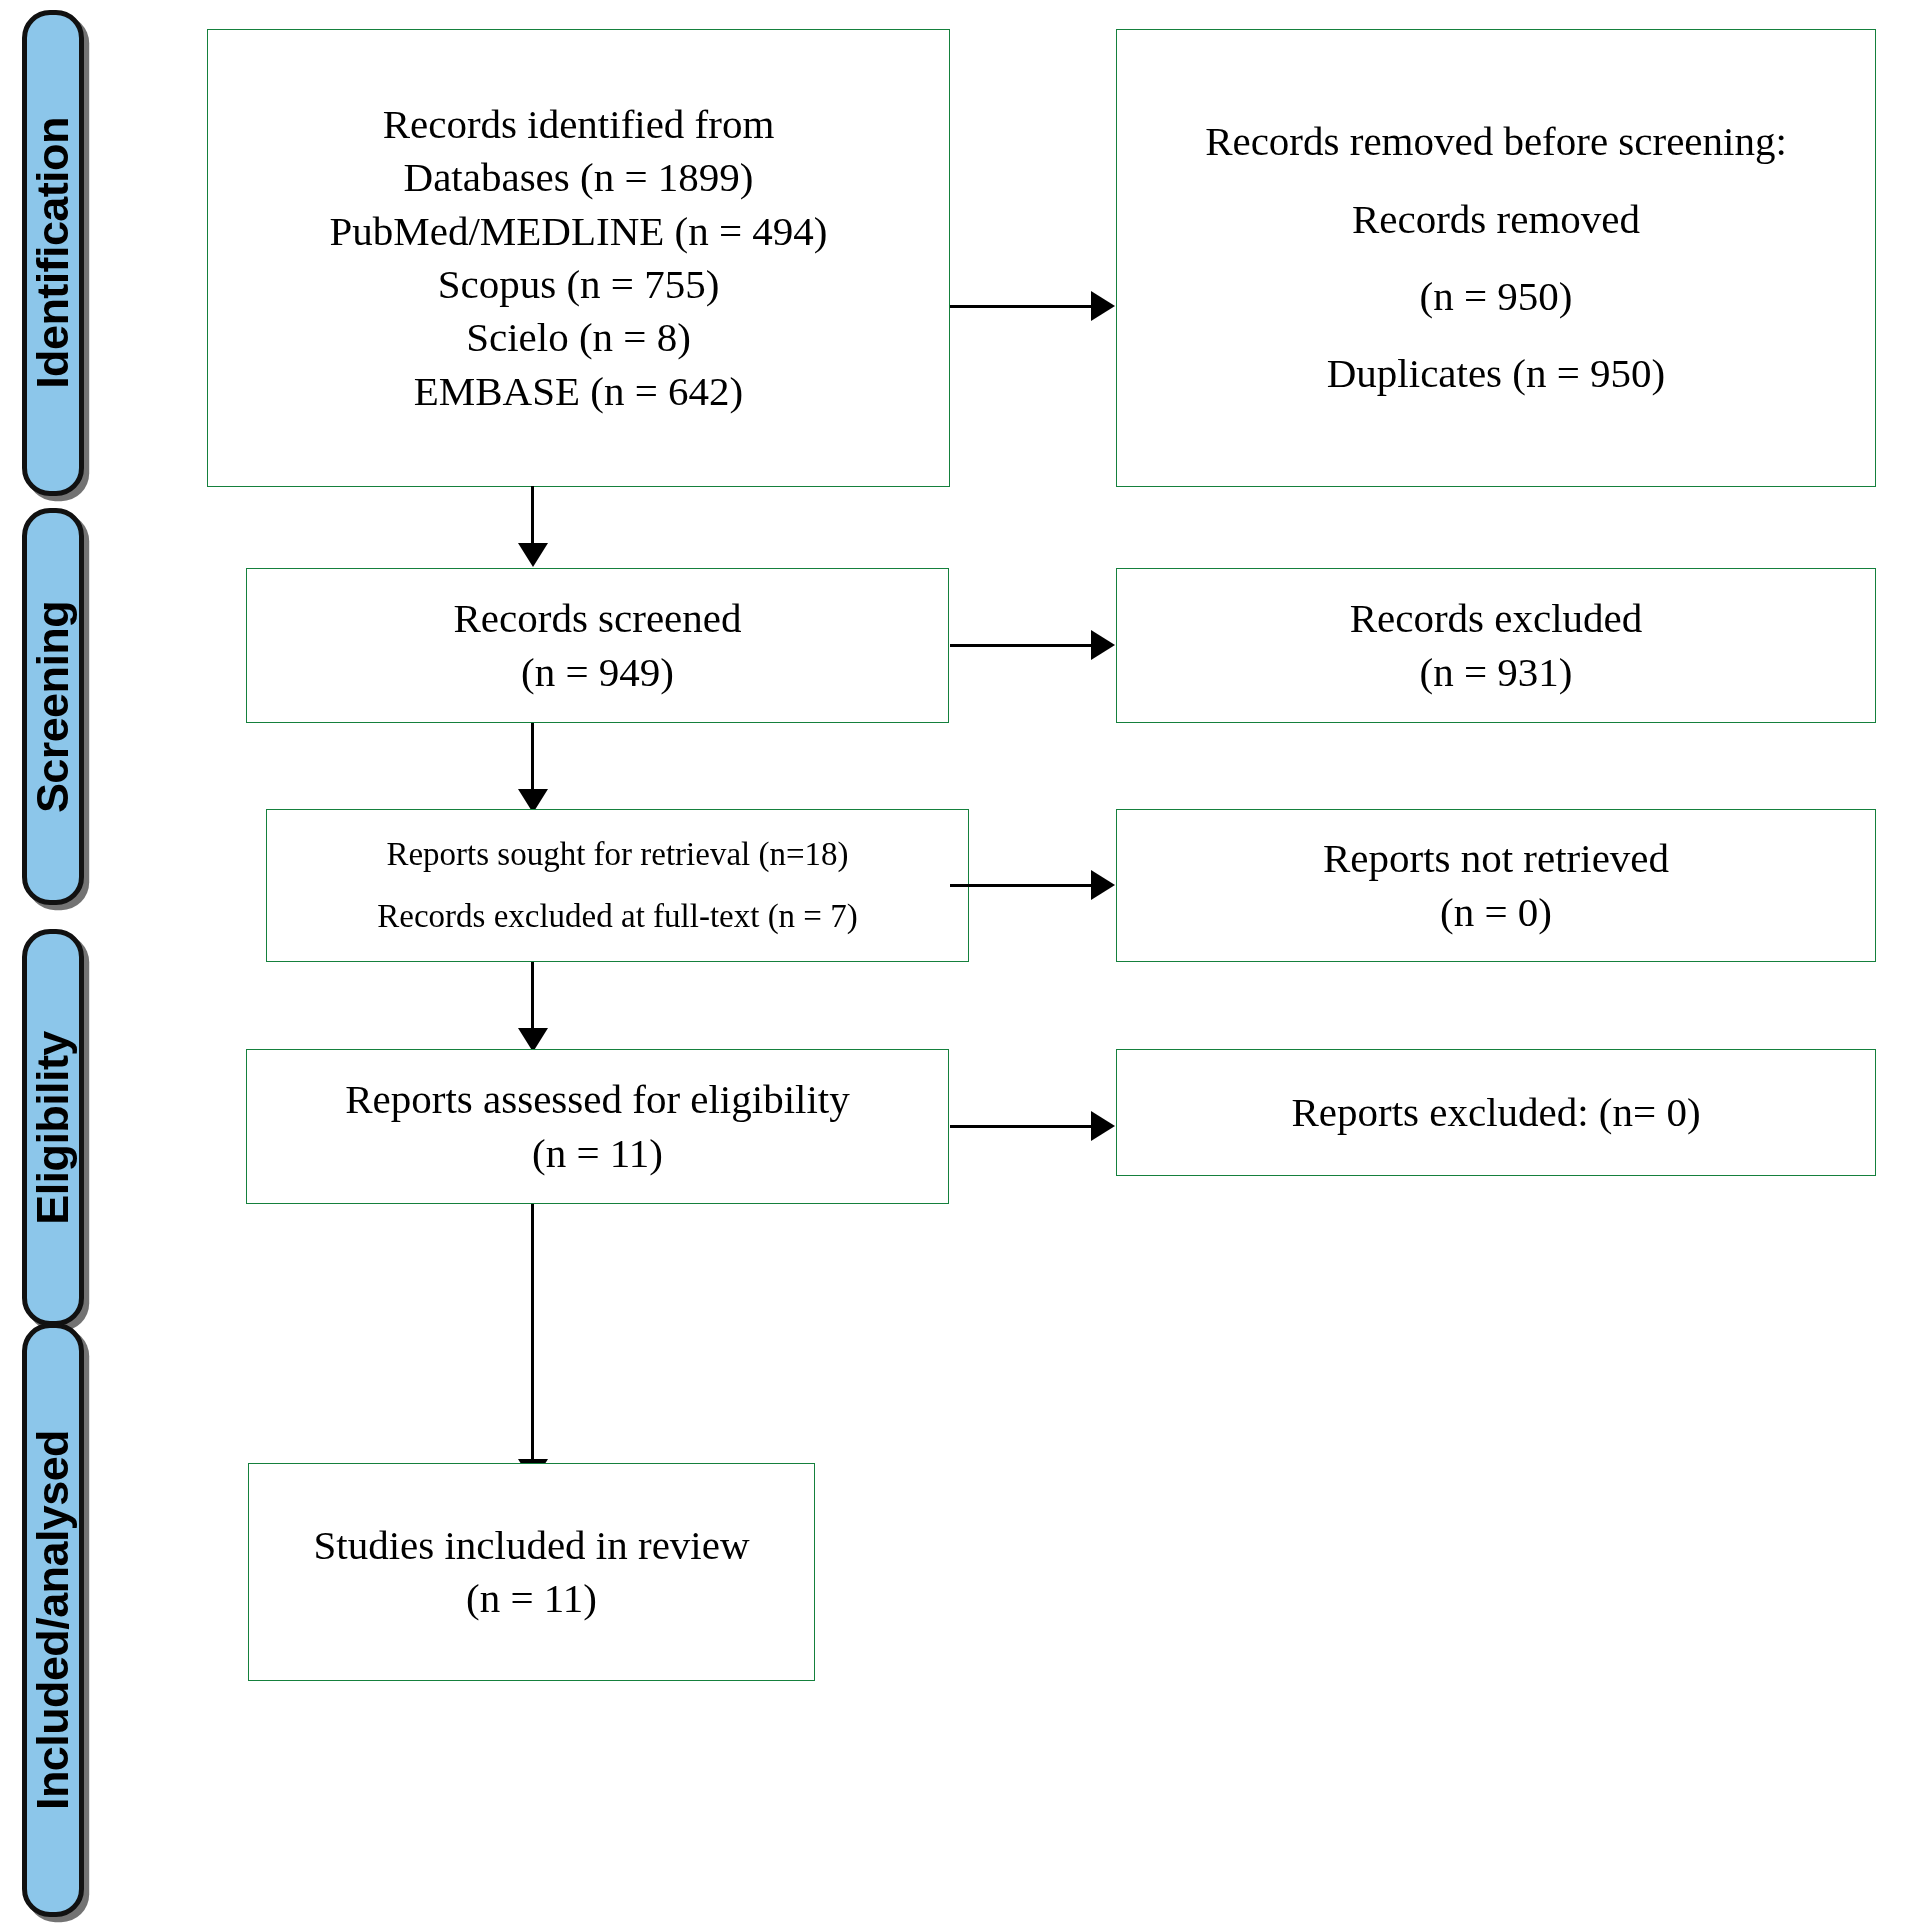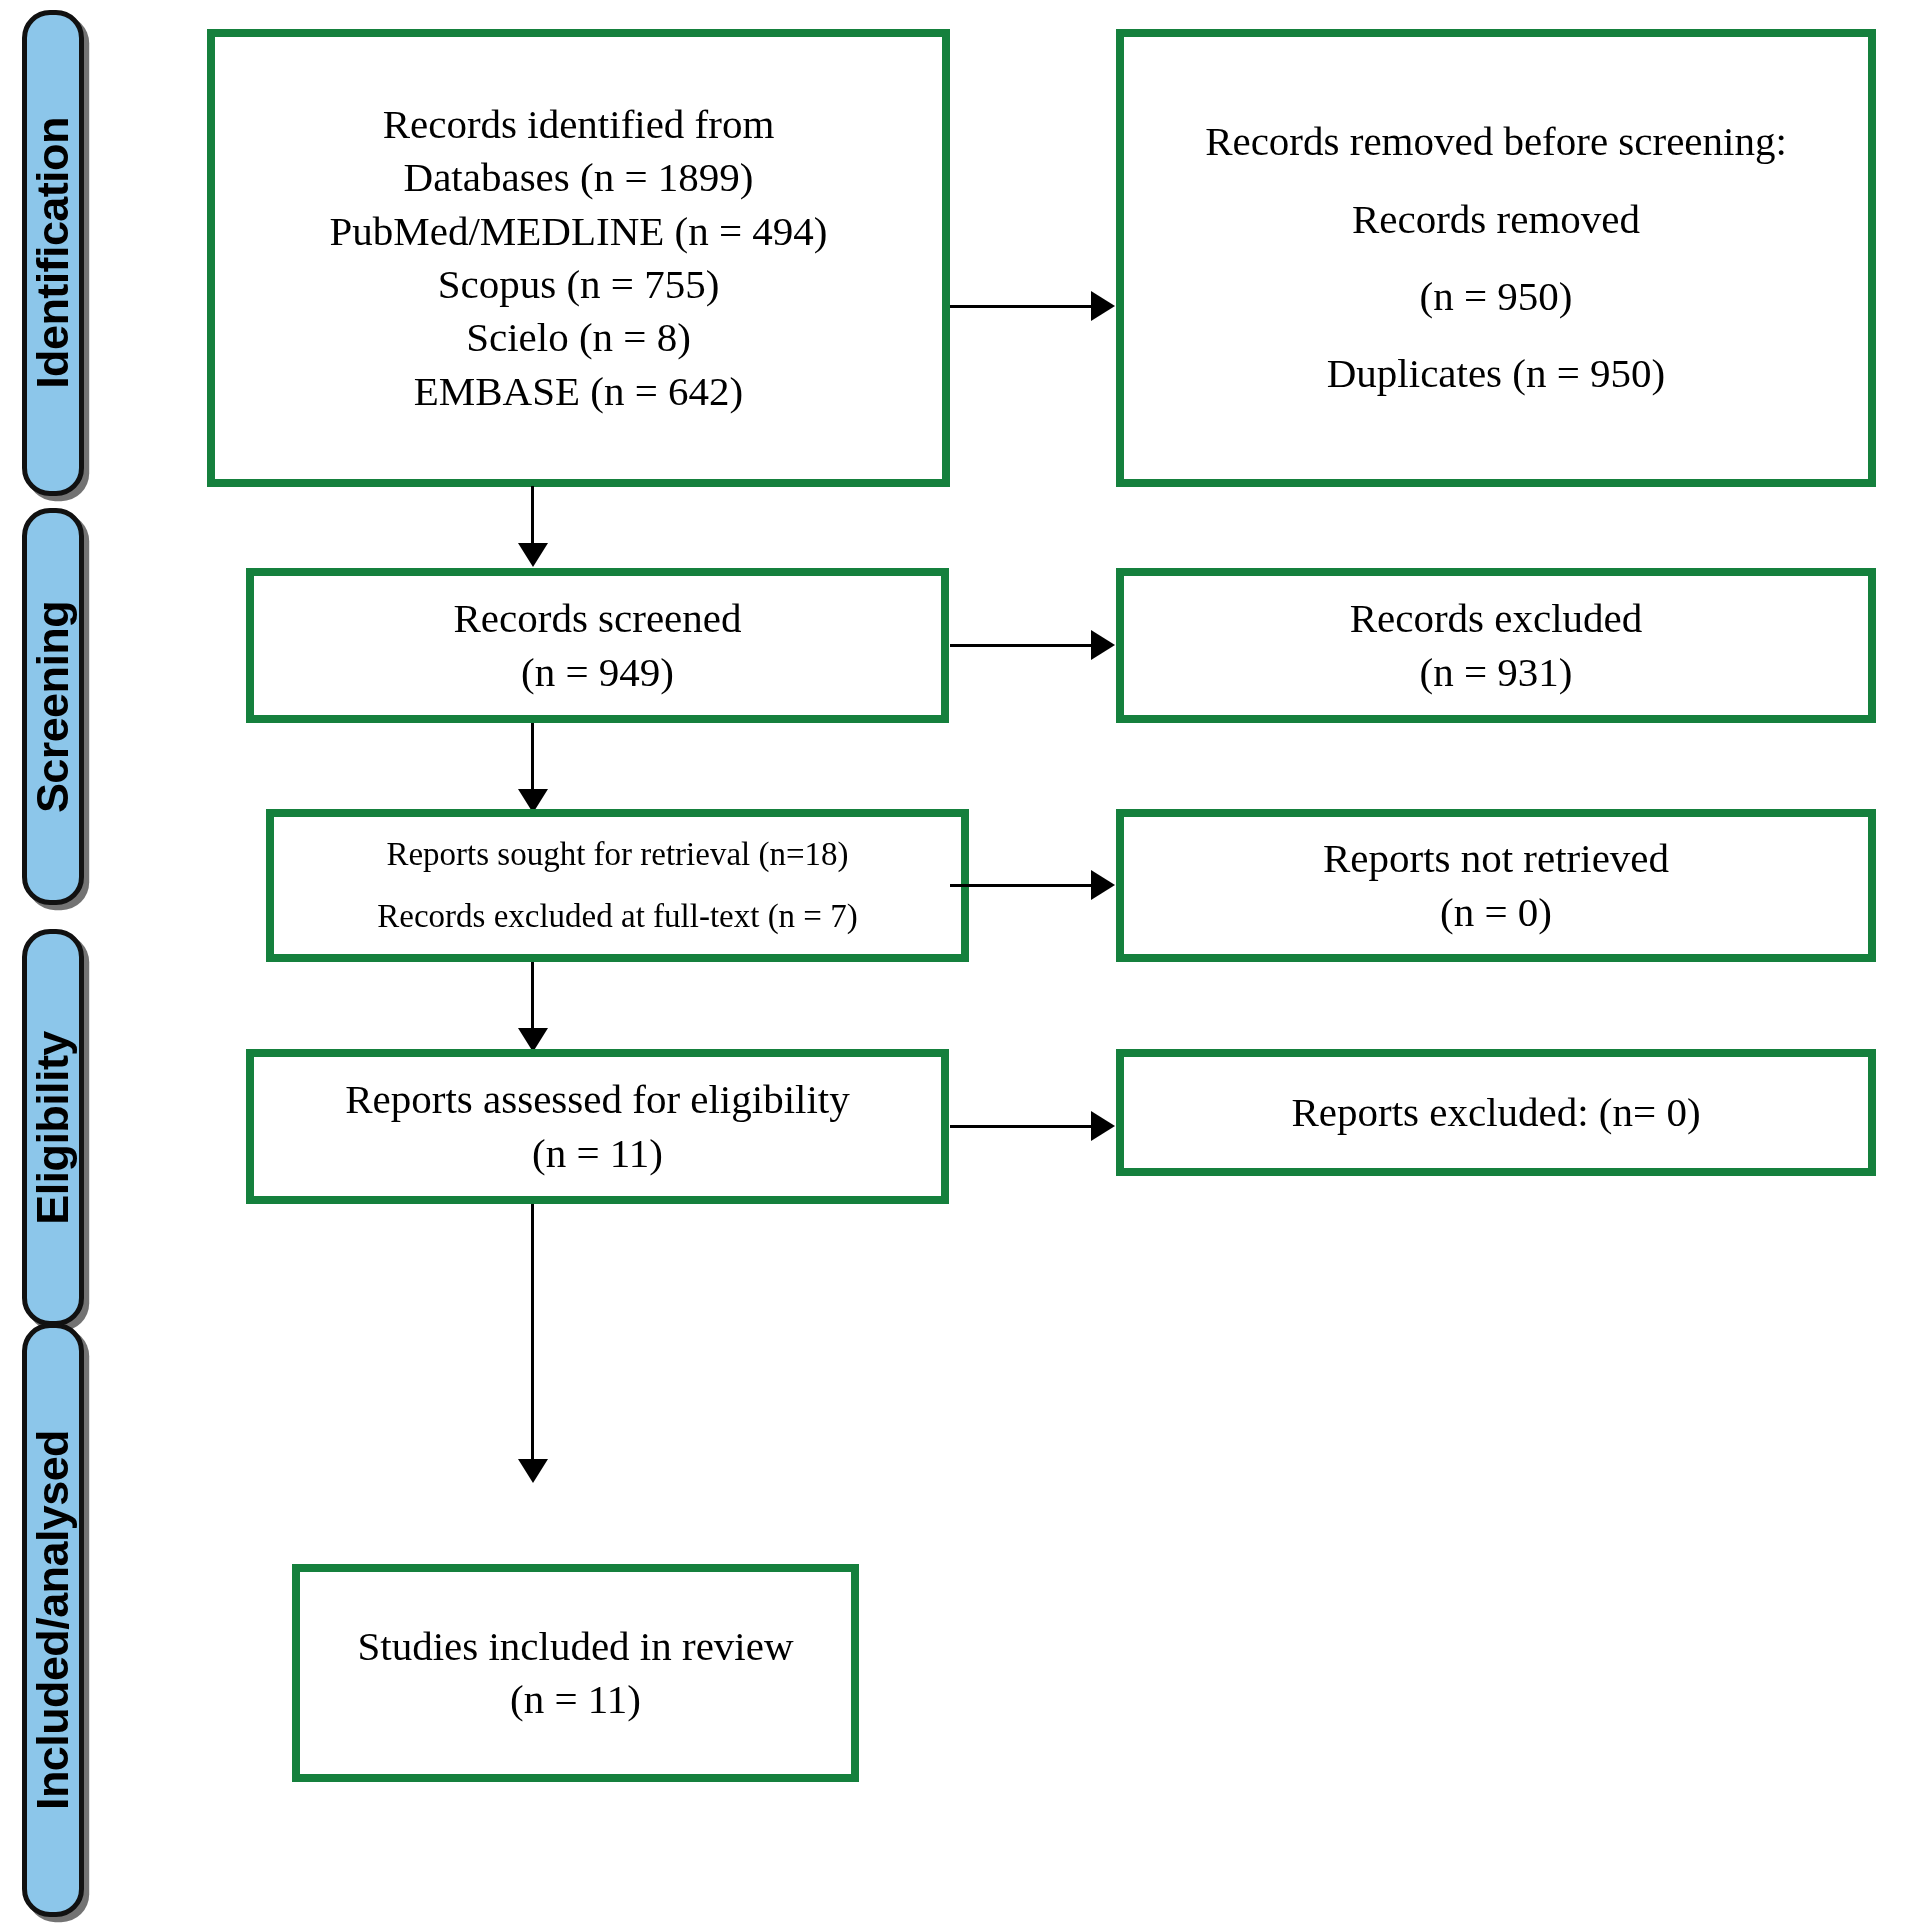--- a/index.html
+++ b/index.html
@@ -35,21 +35,21 @@
     font-weight: bold;
     color: #000000;
     letter-spacing: -0.6px;
   }
 
   
   .flow-box {
     position: absolute;
     box-sizing: border-box;
     background: #ffffff;
-    border: 8px solid #15803d;
+    border: 1px solid #15803d;
     display: flex;
     flex-direction: column;
     align-items: center;
     justify-content: center;
     text-align: center;
     color: #000000;
     line-height: 1.30;
   }
   .flow-box .line {
     display: block;
@@ -167,19 +167,19 @@
   <div class="conn-h" style="left:950px; top:1125px; width:144px;"></div>
   <div class="arrow-right" style="left:1091px; top:1111px;"></div>
 
   <div class="flow-box" style="left:1116px; top:1049px; width:760px; height:127px; font-size:41px;">
     <span class="line">Reports excluded: (n= 0)</span>
   </div>
 
   <div class="conn-v" style="left:531px; top:1204px; width:2.9px; height:259px;"></div>
   <div class="arrow-down" style="left:518px; top:1459px;"></div>
 
-  <div class="flow-box" style="left:248px; top:1564px; width:567px; height:218px; font-size:41px;margin-left:44px;">
+  <div class="flow-box" style="left:248px; top:1463px; width:567px; height:218px; font-size:41px;">
     <span class="line">Studies included in review</span>
     <span class="line">(n = 11)</span>
   </div>
 
 </div>
 
 
 </body></html>

